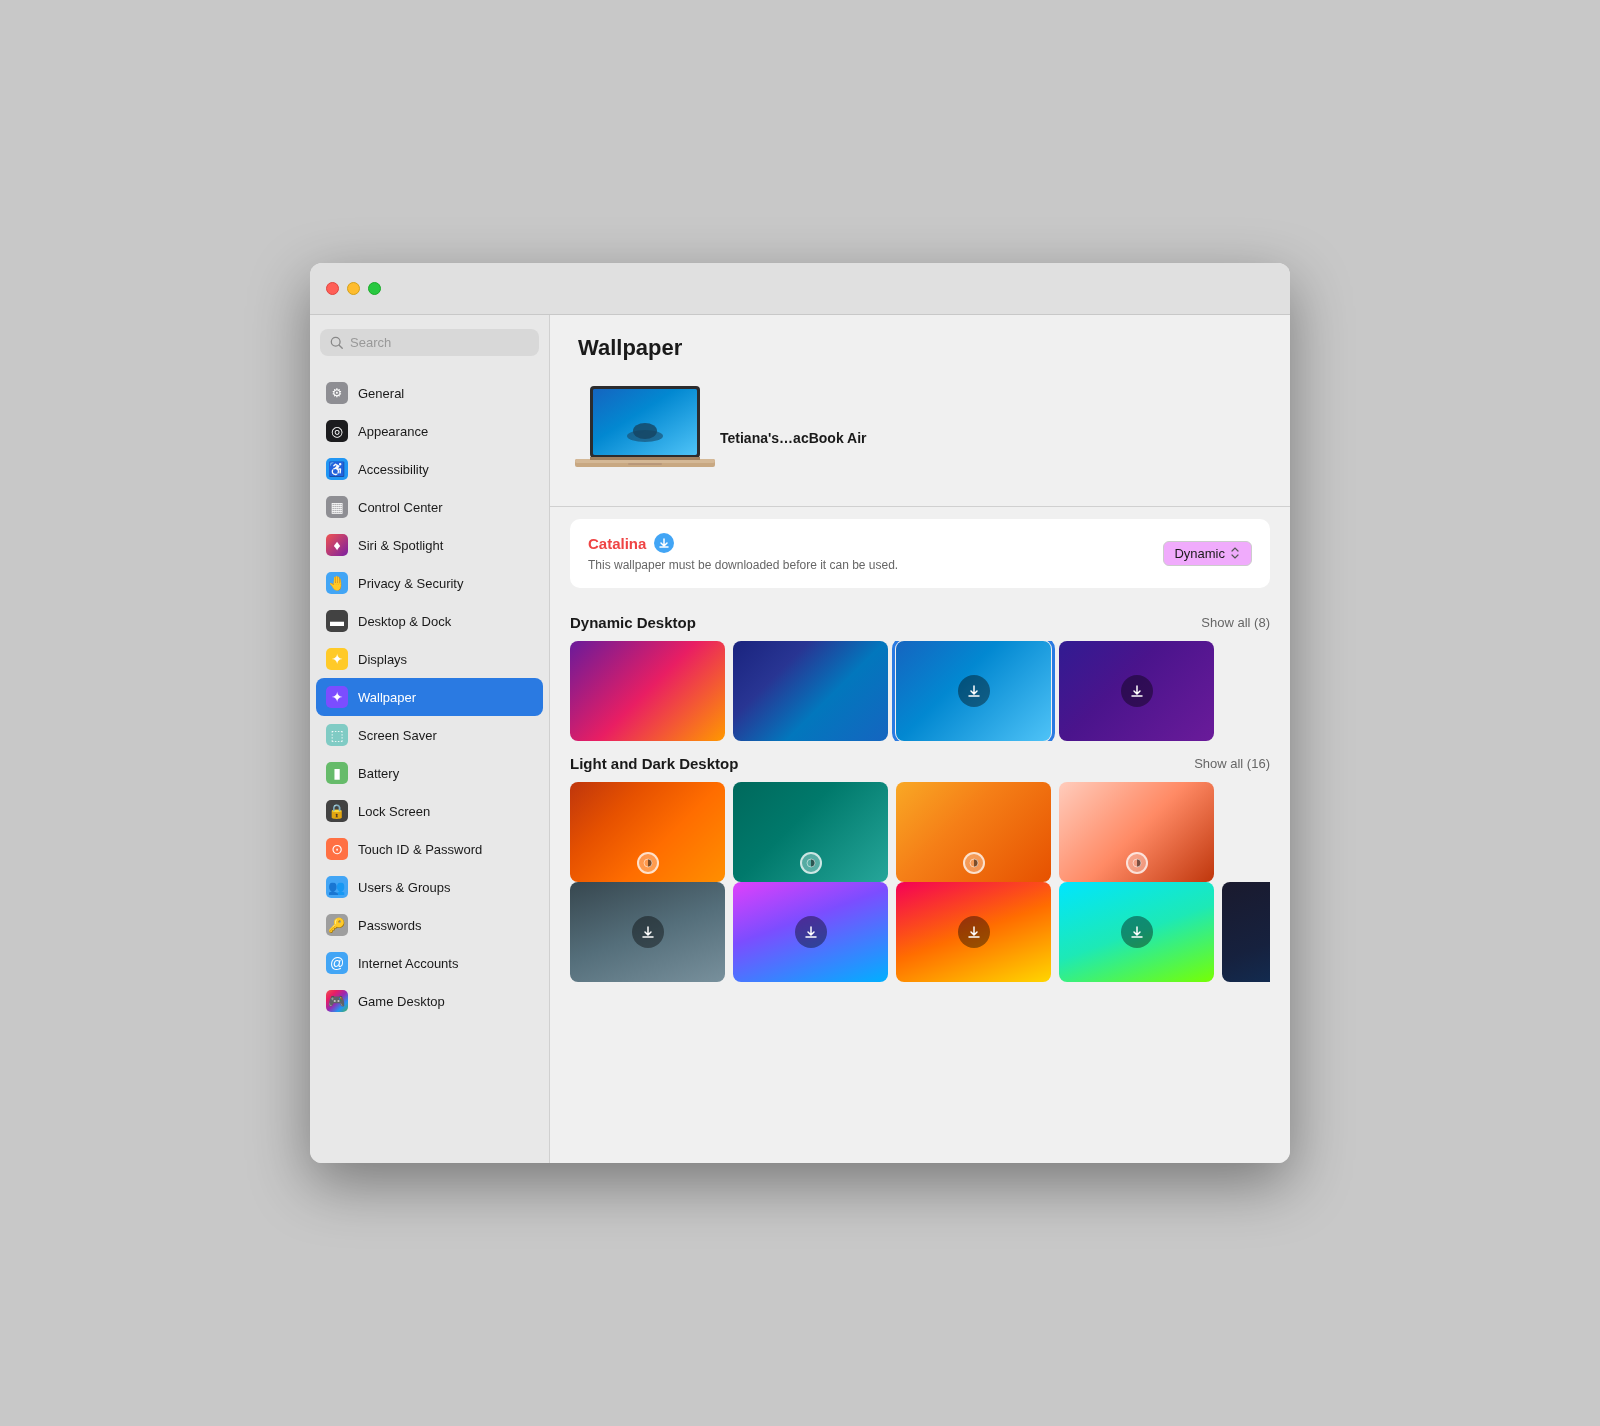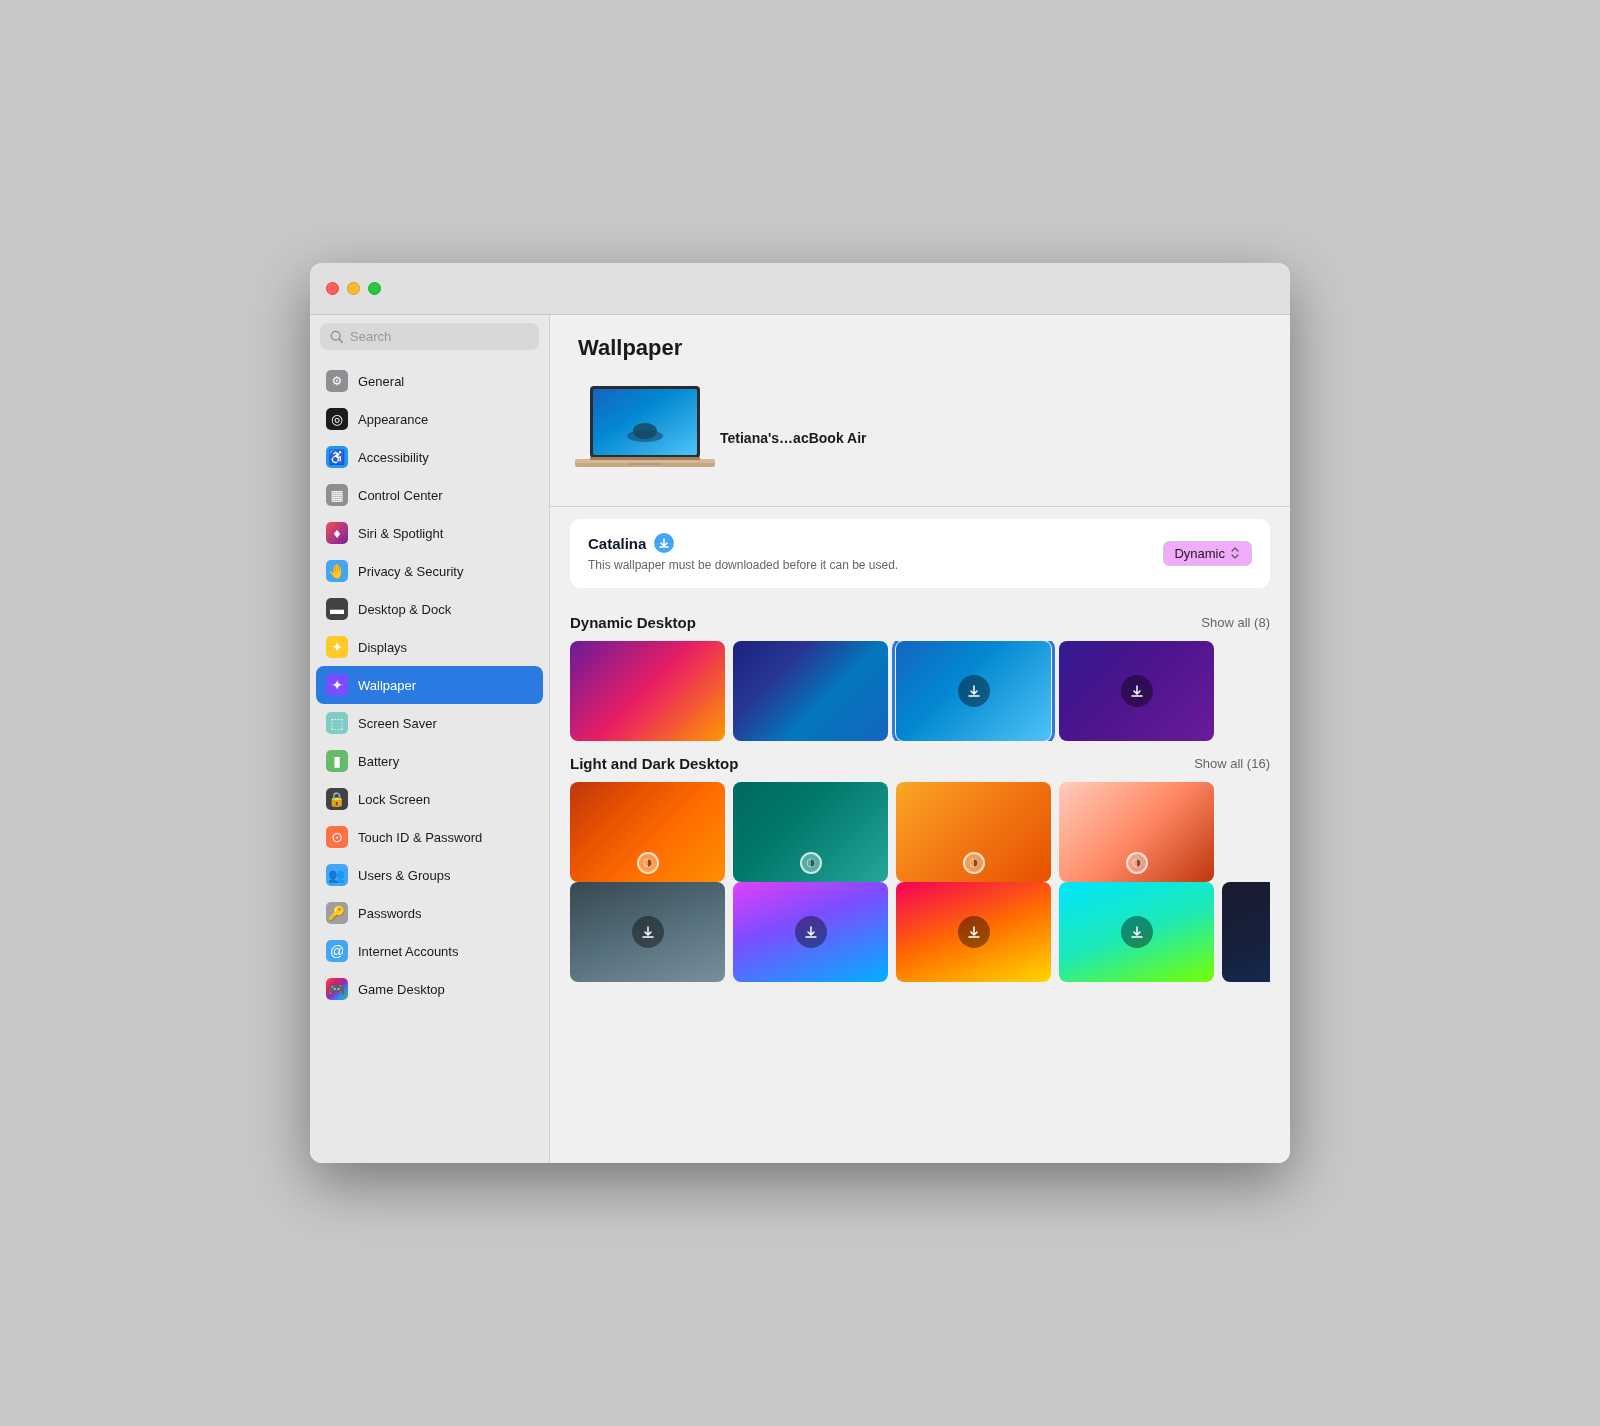--- a/index.html
+++ b/index.html
@@ -51,21 +51,21 @@
     .sidebar {
       width: 240px;
       background: #e8e8e8;
       border-right: 1px solid #d0d0d0;
       display: flex;
       flex-direction: column;
       overflow-y: auto;
       flex-shrink: 0;
     }
     .search-box {
-      margin: 8px 10px;
+      margin: 14px 10px;
       background: #d8d8d8;
       border-radius: 8px;
       display: flex;
       align-items: center;
       padding: 6px 10px;
       gap: 6px;
     }
     .search-icon-svg {
       width: 14px;
       height: 14px;
@@ -163,21 +163,21 @@
       border-radius: 10px;
       padding: 14px 18px;
     }
     .wallpaper-info-left {}
     .wallpaper-name-row {
       display: flex;
       align-items: center;
       gap: 8px;
       font-size: 15px;
       font-weight: 600;
-      color: #0f172a;
+      color: #ef4444;
     }
     .download-badge {
       width: 20px;
       height: 20px;
       background: #42a5f5;
       border-radius: 50%;
       display: flex;
       align-items: center;
       justify-content: center;
       color: white;

